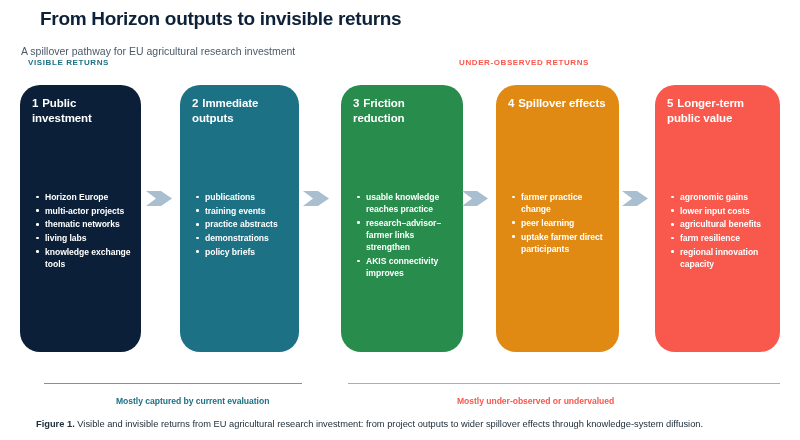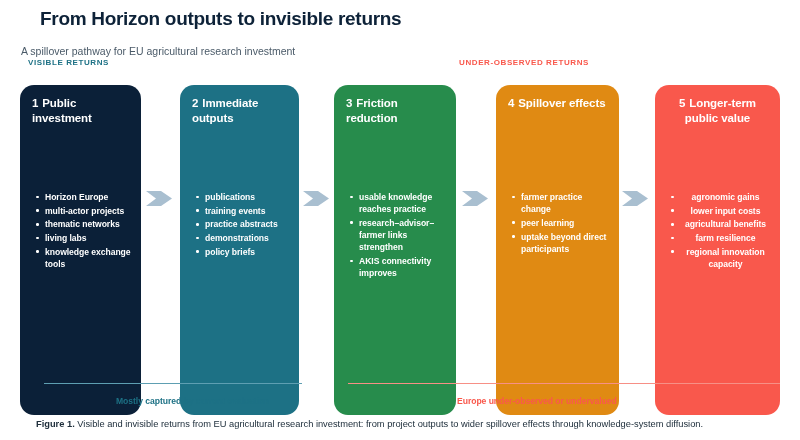--- a/index.html
+++ b/index.html
@@ -61,22 +61,22 @@
   .band-under {
     left: 459px;
     top: 58px;
     color: #f9584c;
   }
 
   
   .card {
     position: absolute;
     top: 85px;
-    height: 330px;
-    border-radius: 14px;
+    height: 267px;
+    border-radius: 20px;
     box-sizing: border-box;
     padding: 11px 12px 0 12px;
     overflow: hidden;
   }
   .card-title {
     font-size: 11.5px;
     font-weight: bold;
     color: #ffffff;
     line-height: 1.3;
     letter-spacing: -0.1px;
@@ -181,37 +181,37 @@
       <div class="card" style="left: 180px; width: 119px; background: rgb(29, 113, 133);">
         <div class="card-title"><span class="num">2</span><span>Immediate outputs</span></div>
         <ul class="card-list">
           <li>publications</li>
           <li>training events</li>
           <li>practice abstracts</li>
           <li>demonstrations</li>
           <li>policy briefs</li>
         </ul>
       </div>
-      <div class="card" style="left: 334px; width: 122px; background: rgb(39, 140, 76);">
+      <div class="card" style="left: 341px; width: 122px; background: rgb(39, 140, 76);">
         <div class="card-title"><span class="num">3</span><span>Friction reduction</span></div>
         <ul class="card-list">
           <li>usable knowledge reaches practice</li>
           <li>research–advisor–farmer links strengthen</li>
           <li>AKIS connectivity improves</li>
         </ul>
       </div>
       <div class="card" style="left: 496px; width: 123px; background: rgb(224, 138, 19);">
         <div class="card-title"><span class="num">4</span><span>Spillover effects</span></div>
         <ul class="card-list">
           <li>farmer practice change</li>
           <li>peer learning</li>
-          <li>uptake beyond direct participants</li>
-        </ul>
-      </div>
-      <div class="card" style="left: 655px; width: 125px; background: rgb(249, 88, 76); text-align: center;">
+          <li>uptake farmer direct participants</li>
+        </ul>
+      </div>
+      <div class="card" style="left: 655px; width: 125px; background: rgb(249, 88, 76);">
         <div class="card-title"><span class="num">5</span><span>Longer-term public value</span></div>
         <ul class="card-list">
           <li>agronomic gains</li>
           <li>lower input costs</li>
           <li>agricultural benefits</li>
           <li>farm resilience</li>
           <li>regional innovation capacity</li>
         </ul>
       </div>
     </div>
@@ -235,19 +235,19 @@
         <svg width="27" height="21" viewBox="0 0 27 21" xmlns="http://www.w3.org/2000/svg">
           <polygon points="0,3 15,3 26,10.5 15,18 0,18 10,10.5" fill="#a9bfd0"></polygon>
         </svg>
       </div>
     </div>
 
   <div class="rule rule-visible"></div>
   <div class="rule rule-under"></div>
 
   <div class="band-caption caption-visible">Mostly captured by current evaluation</div>
-  <div class="band-caption caption-under">Europe under-observed or undervalued</div>
+  <div class="band-caption caption-under">Mostly under-observed or undervalued</div>
 
   <div class="figcaption">
     <span class="lead">Figure 1.</span><span> Visible and invisible returns from EU agricultural research investment: from project outputs to wider spillover effects through knowledge-system diffusion.</span>
   </div>
 
 </div>
 
 </body></html>

